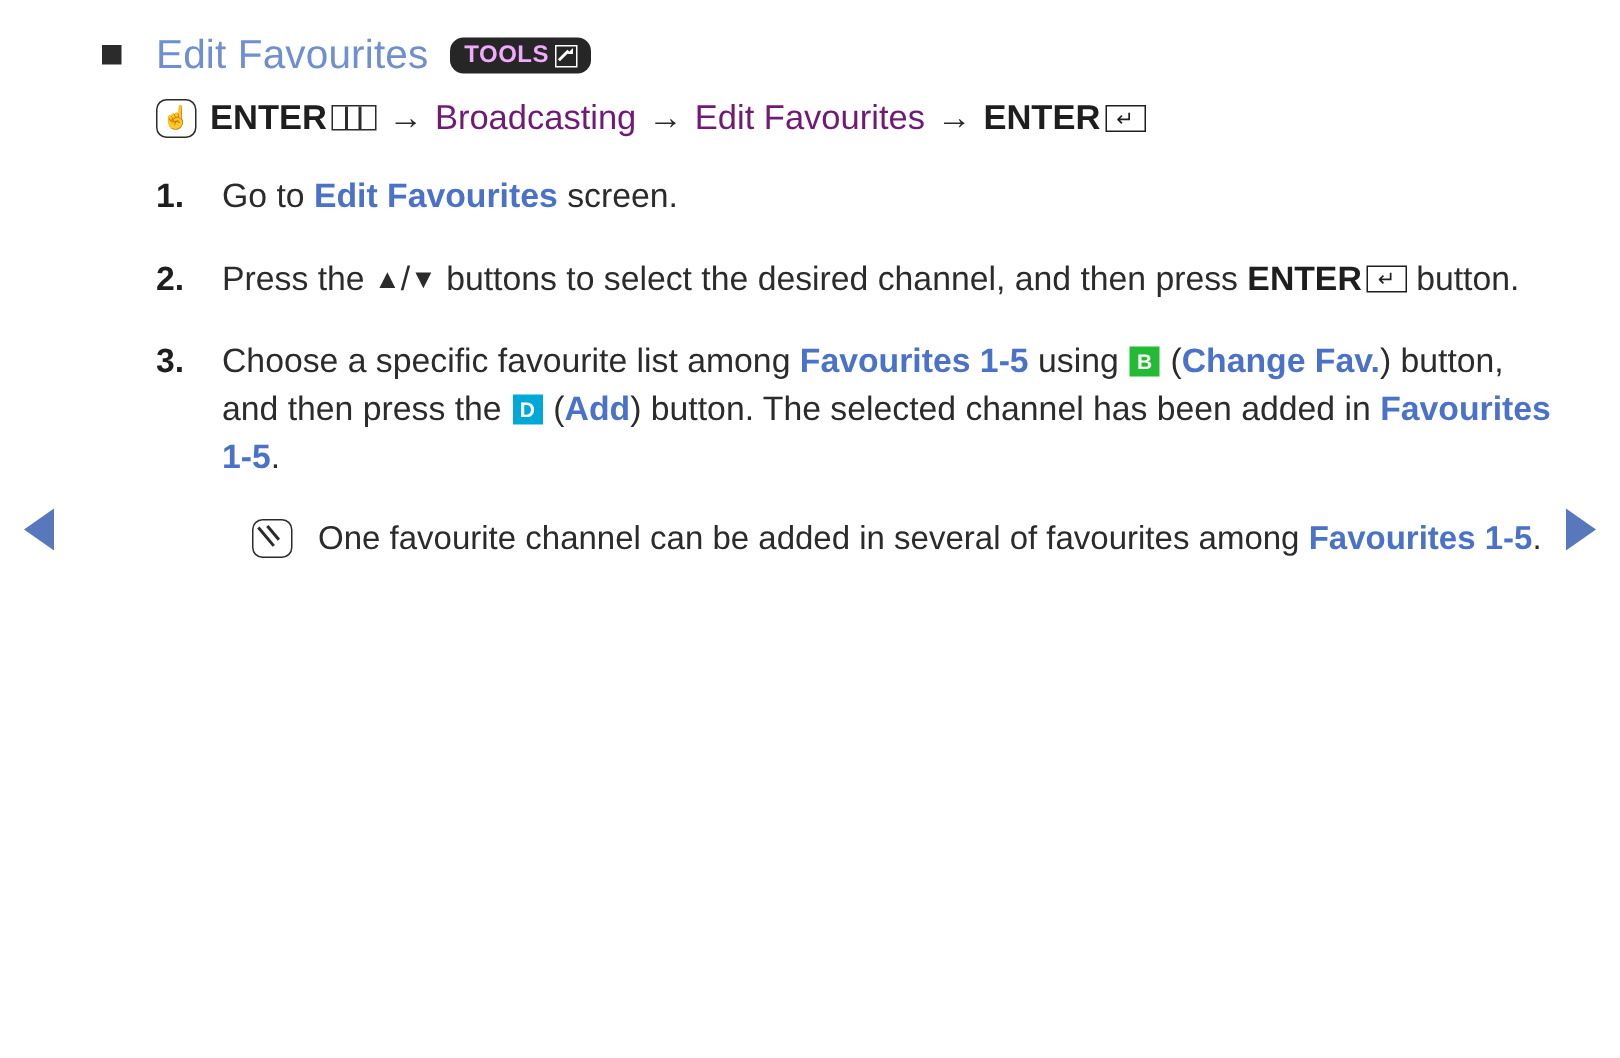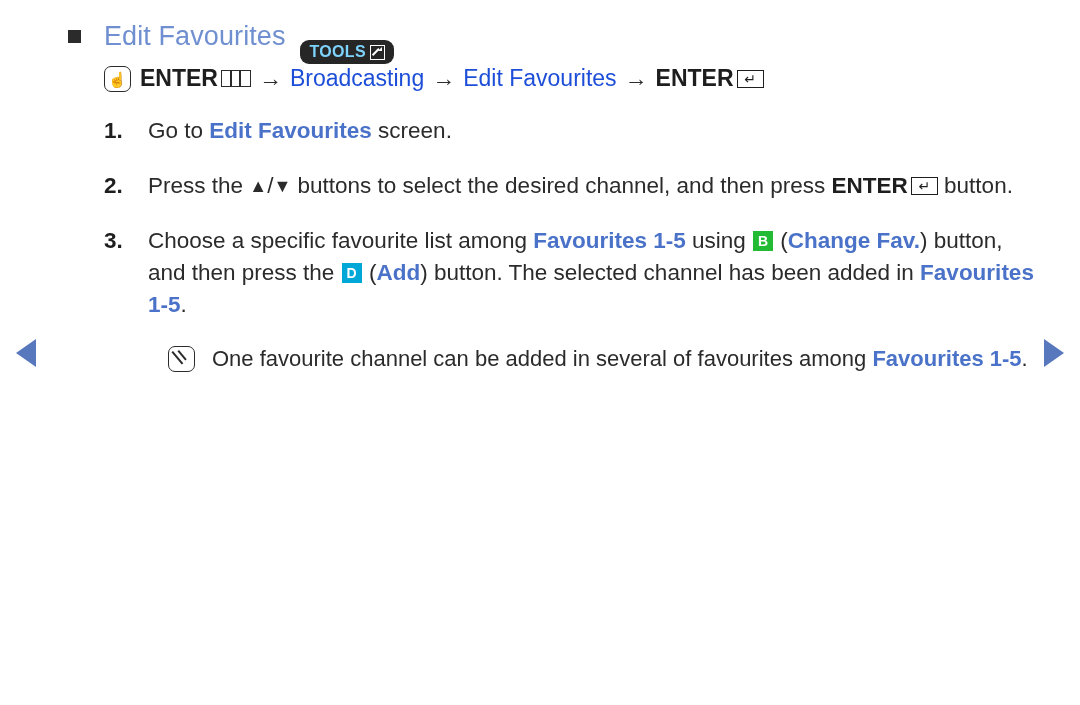--- a/index.html
+++ b/index.html
@@ -63,29 +63,29 @@
     font-weight: 400;
     color: #6f8fd0;
     letter-spacing: 0.1px;
     white-space: nowrap;
   }
   .tools-badge {
     display: inline-flex;
     align-items: center;
     gap: 3px;
     background: #262626;
-    color: #7dd3fc;
+    color: #f0abfc;
     border-radius: 9px;
     padding: 3px 9px 3px 10px;
     font-size: 16px;
     font-weight: bold;
     letter-spacing: 0.3px;
     margin-left: 14px;
     position: relative;
-    top: 16px;
+    top: 1px;
   }
   .tools-badge .tools-arrow {
     display: inline-block;
     width: 15px; height: 15px;
     border: 1.6px solid #ffffff;
     position: relative;
     margin-left: 1px;
   }
   .tools-badge .tools-arrow::before {
     content: "";
@@ -125,21 +125,21 @@
   }
   .menu-icon .hand {
     position: absolute;
     left: 50%; top: 50%;
     transform: translate(-50%, -50%);
     font-size: 15px;
     line-height: 1;
     color: #2b2b2b;
   }
   .kw-bold { font-weight: bold; color: #1e1e1e; }
-  .kw-blue { color: #1d4ed8; }
+  .kw-blue { color: #701a75; }
   .arrow-sep { margin: 0 8px; color: #2b2b2b; }
   .menu-bars {
     display: inline-block;
     width: 30px; height: 17px;
     border: 1.7px solid #2b2b2b;
     position: relative;
     margin-left: 3px;
     vertical-align: -2px;
   }
   .menu-bars::before, .menu-bars::after {

